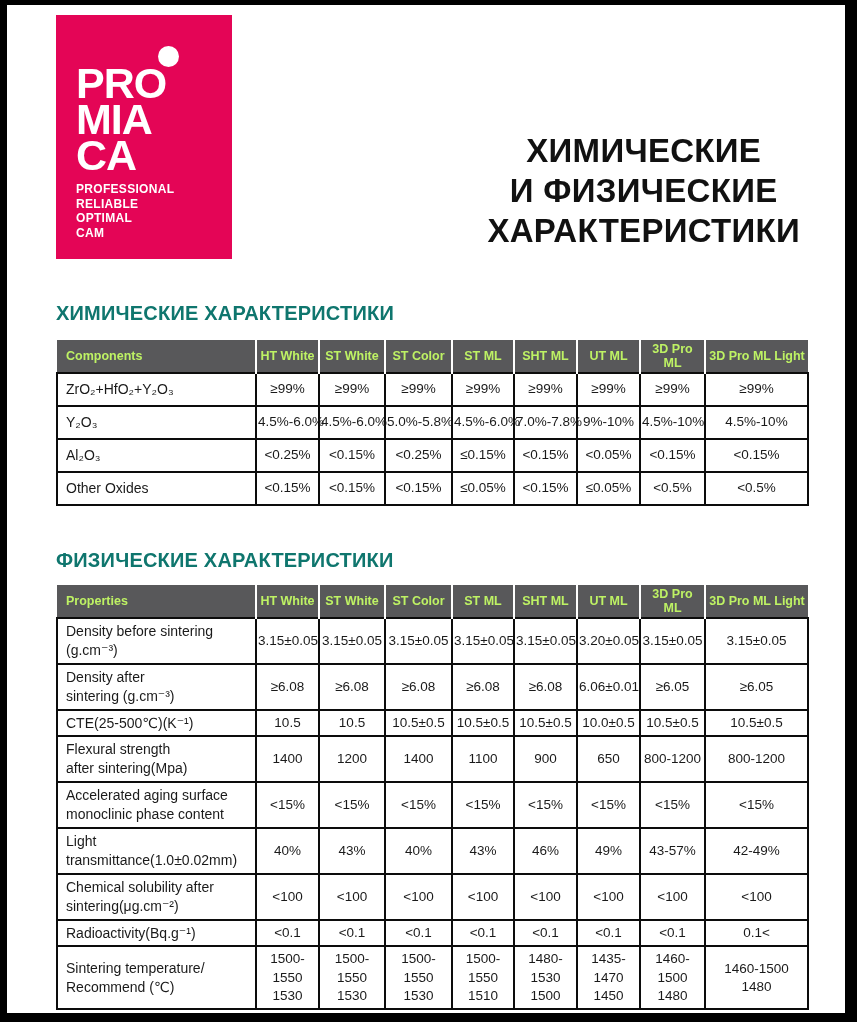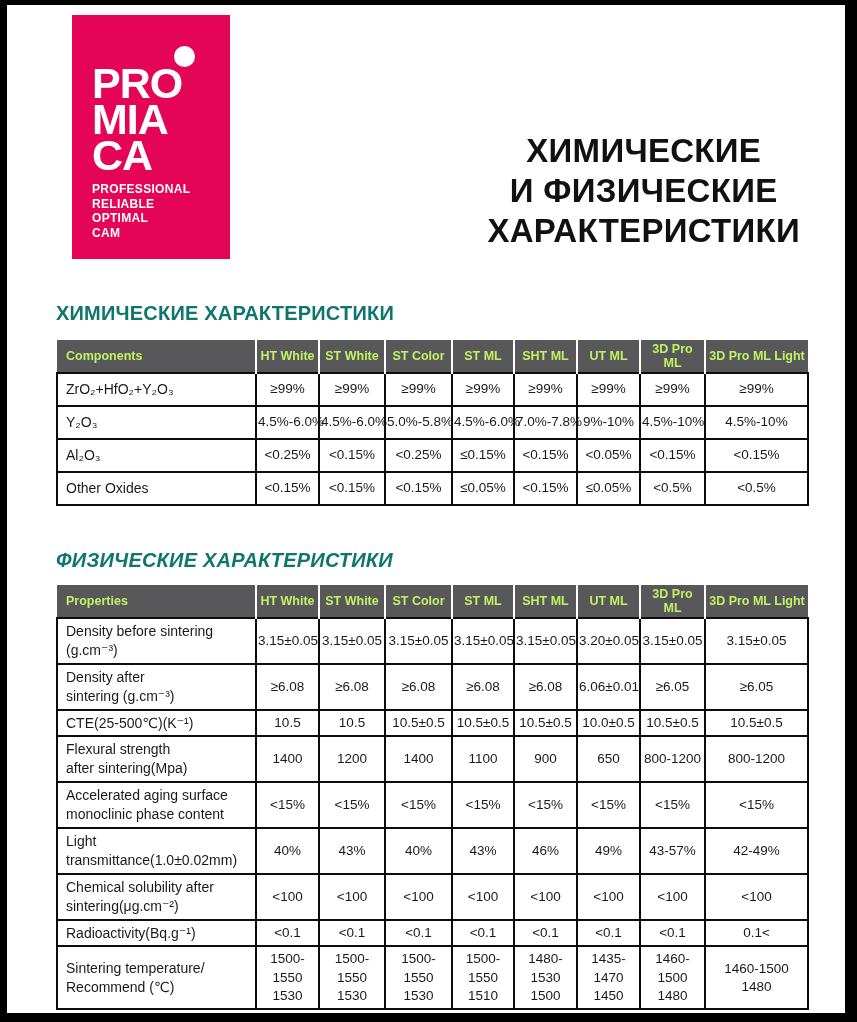--- a/index.html
+++ b/index.html
@@ -15,26 +15,25 @@
     border-width: 5px 12px 9px 7px;
     background: #fff;
     position: relative;
     padding: 0 39px 0 49px;
     overflow: hidden;
   }
   
   .header-area { position: relative; height: 258px; }
   .logo {
     position: absolute; left: 0; top: 10px;
-    width: 158px; height: 244px;
+    width: 176px; height: 244px;
     background: var(--accent, #E40556);
     color: #fff;
     padding: 50px 0 0 20px;
     line-height: 0;
-    margin-left: 16px;
   }
   .logo-big {
     font-size: 43px; font-weight: 800; letter-spacing: -1px;
     line-height: 36px; display: block;
   }
   .logo-dot {
     position: absolute; left: 102px; top: 31px;
     width: 21px; height: 21px; border-radius: 50%;
     background: #fff;
   }
@@ -49,21 +48,21 @@
     font-size: 33px; font-weight: 800; color: #111;
     line-height: 40px; letter-spacing: 0.3px;
   }
   
   .section-heading {
     font-size: 20px; font-weight: 800; color: #0f766e;
     letter-spacing: 0.2px;
     line-height: 24px;
   }
   .section-heading.first { margin-top: 38px; margin-bottom: 15px; }
-  .section-heading.second { margin-top: 42px; margin-bottom: 13px; font-style: italic; }
+  .section-heading.second { margin-top: 42px; margin-bottom: 13px; }
   
   table {
     width: 100%; border-collapse: collapse; table-layout: fixed;
   }
   thead th {
     background: var(--header-bg, #58585A);
     color: #bef264;
     font-size: 12.5px; font-weight: 700;
     height: 29px;
     text-align: center;

